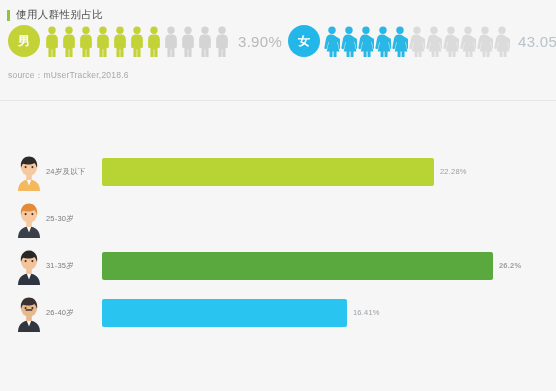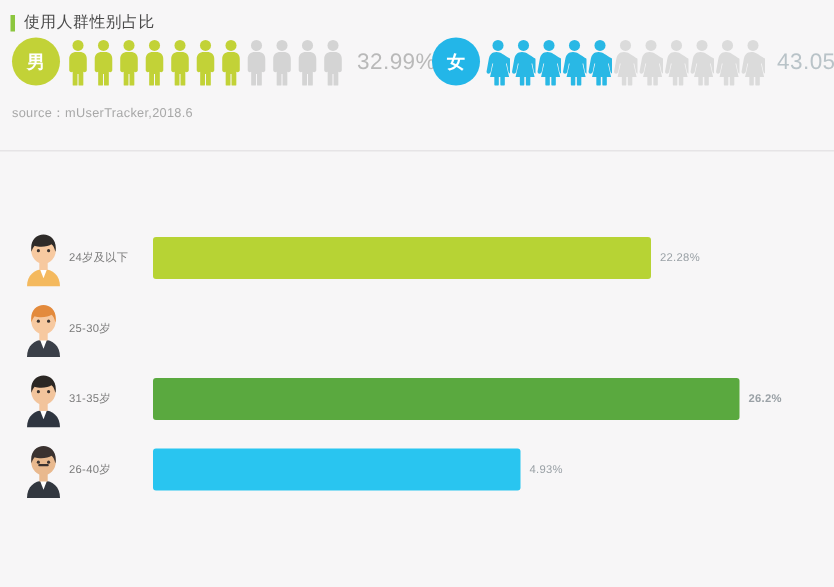--- a/index.html
+++ b/index.html
@@ -128,21 +128,21 @@
             </svg></div>
           <div class="person"><svg viewBox="0 0 16 31" width="16" height="31" xmlns="http://www.w3.org/2000/svg">
               <circle cx="8" cy="4.3" r="3.7" fill="#d4d4d4"></circle>
               <path d="M8 8.6c-3.0 0-4.85 1.7-4.85 4.55v7.5c0 .85.6 1.45 1.4 1.45.35 0 .65-.1.9-.3v8.7c0 .95.7 1.65 1.6 1.65.9 0 1.6-.7 1.6-1.65v-7.2h.7v7.2c0 .95.7 1.65 1.6 1.65.9 0 1.6-.7 1.6-1.65v-8.7c.25.2.55.3.9.3.8 0 1.4-.6 1.4-1.45v-7.5C14.85 10.3 13 8.6 10 8.6z" fill="#d4d4d4" transform="translate(-1 0)"></path>
             </svg></div>
           <div class="person"><svg viewBox="0 0 16 31" width="16" height="31" xmlns="http://www.w3.org/2000/svg">
               <circle cx="8" cy="4.3" r="3.7" fill="#d4d4d4"></circle>
               <path d="M8 8.6c-3.0 0-4.85 1.7-4.85 4.55v7.5c0 .85.6 1.45 1.4 1.45.35 0 .65-.1.9-.3v8.7c0 .95.7 1.65 1.6 1.65.9 0 1.6-.7 1.6-1.65v-7.2h.7v7.2c0 .95.7 1.65 1.6 1.65.9 0 1.6-.7 1.6-1.65v-8.7c.25.2.55.3.9.3.8 0 1.4-.6 1.4-1.45v-7.5C14.85 10.3 13 8.6 10 8.6z" fill="#d4d4d4" transform="translate(-1 0)"></path>
             </svg></div>
         </div>
-      <div class="pct male">32.99%</div>
+      <div class="pct male">3.90%</div>
     </div>
 
     <div id="gender-row-female" class="gender-row">
       <div class="gender-badge female">女</div>
       <div class="people" id="female-people">
           <div class="person"><svg viewBox="0 0 16 31" width="16" height="31" xmlns="http://www.w3.org/2000/svg">
               <circle cx="8" cy="4.3" r="3.7" fill="#29b8e5"></circle>
               <path d="M8 8.6c-3.1 0-4.6 1.9-5.1 4.6L1.4 21.5c-.15.9.45 1.6 1.3 1.6.75 0 1.3-.5 1.45-1.2l1.1-5.6h.55l-2.1 9.1h2.85v4.9c0 .9.65 1.55 1.5 1.55s1.5-.65 1.5-1.55v-4.9h1.0v4.9c0 .9.65 1.55 1.5 1.55s1.5-.65 1.5-1.55v-4.9h2.85l-2.1-9.1h.55l1.1 5.6c.15.7.7 1.2 1.45 1.2.85 0 1.45-.7 1.3-1.6l-1.5-8.3C12.6 10.5 11.1 8.6 8 8.6z" fill="#29b8e5" transform="translate(-1 0)"></path>
             </svg></div>
           <div class="person"><svg viewBox="0 0 16 31" width="16" height="31" xmlns="http://www.w3.org/2000/svg">
@@ -247,19 +247,19 @@
               <rect x="12.2" y="20.5" width="5.6" height="6.5" fill="#e9b98e"></rect>
               <ellipse cx="15" cy="13.8" rx="8.2" ry="9" fill="#e9b98e"></ellipse>
               <path d="M6.8 12.6c0-6 3.8-9.2 8.2-9.2s8.2 3.2 8.2 9.2c0 1.3-.3 2.2-.3 2.2-.6-2.6-1.6-4.2-2.6-4.9-1.9 1.6-8.1 2.2-11.2.9-.9.9-1.6 2.2-2 4-.2-.6-.3-1.4-.3-2.2z" fill="#3a3230"></path>
               <circle cx="11.6" cy="14.1" r="1.05" fill="#3b3330"></circle>
               <circle cx="18.4" cy="14.1" r="1.05" fill="#3b3330"></circle>
               <rect x="11.5" y="15.3" width="7" height="1.5" rx=".7" fill="#3a3230"></rect>
             </svg></div>
           <div class="age-label">26-40岁</div>
           <div class="bar-track">
             <div class="bar" style="width: 245px; background: rgb(41, 197, 240);"></div>
-            <div class="bar-val" style="left: 251px;">4.93%</div>
+            <div class="bar-val" style="left: 251px;">16.41%</div>
           </div>
         </div>
       </div>
   </div>
 
 </div>
 
 </body></html>

